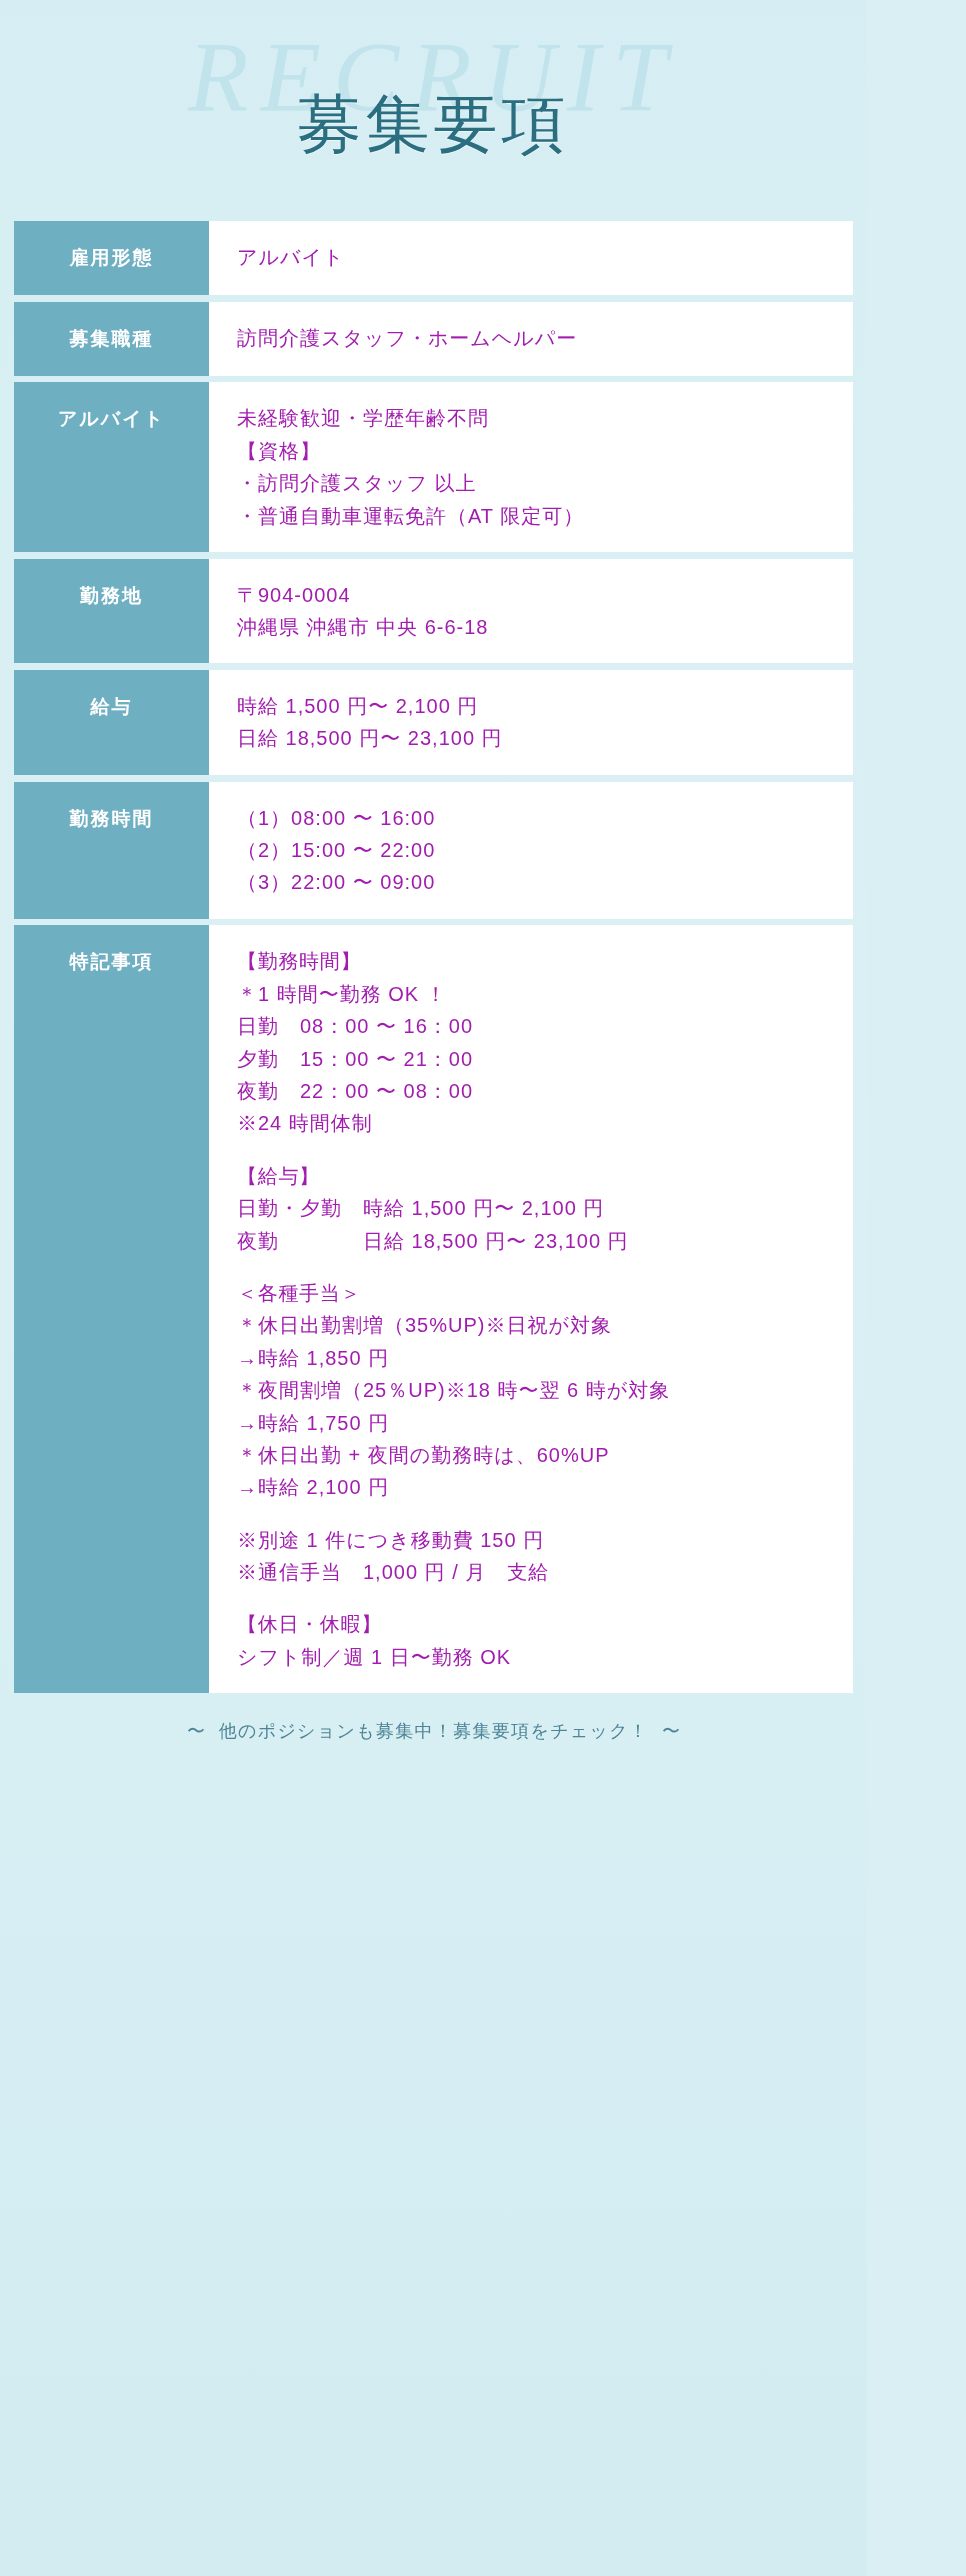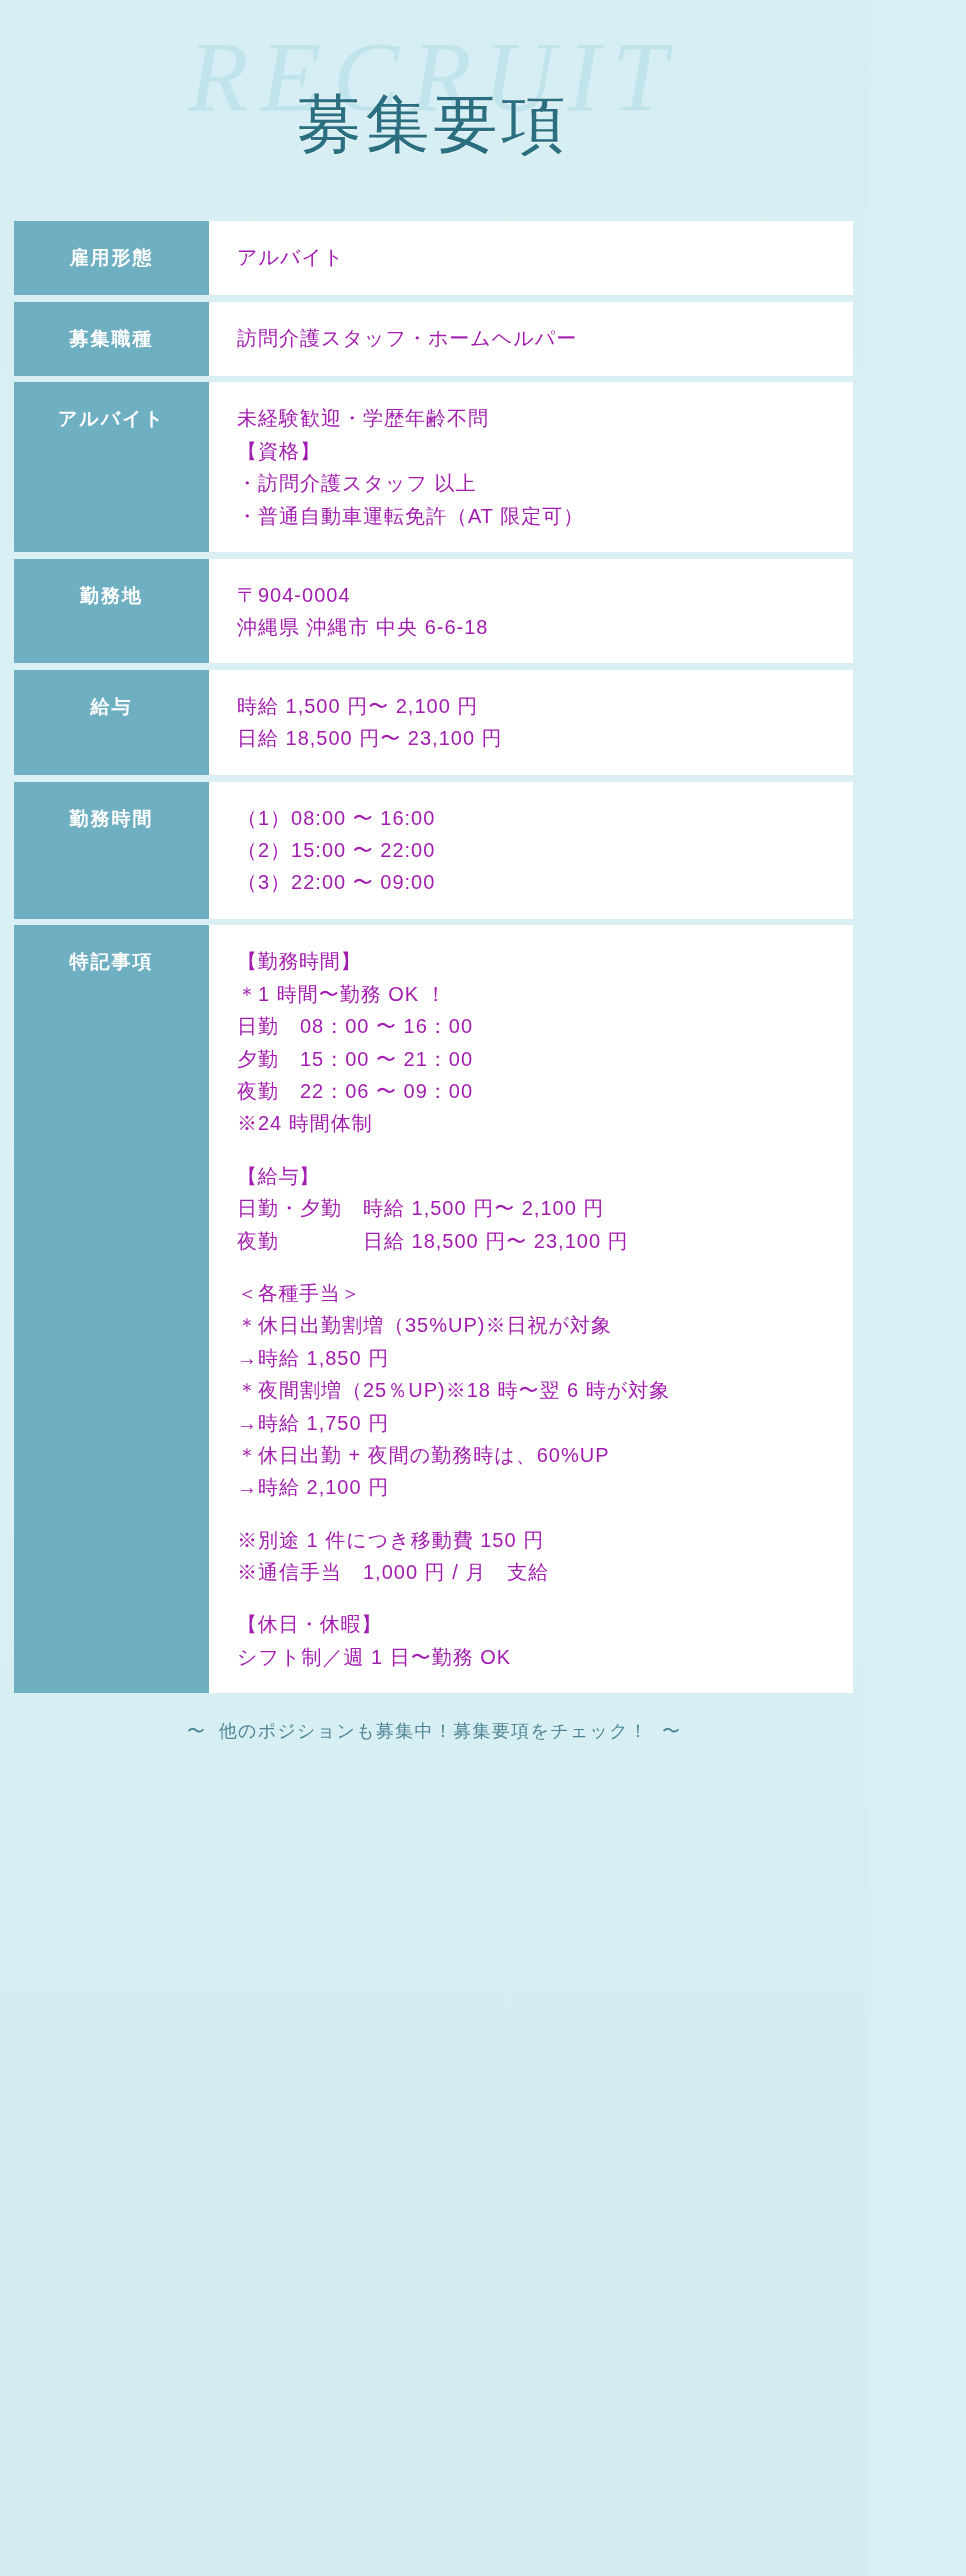--- a/index.html
+++ b/index.html
@@ -188,21 +188,21 @@
 
     <div class="row tall">
       <div class="th">
           <span>特記事項</span>
         </div>
       <div class="td">
         <div class="line grp-title">【勤務時間】</div>
         <div class="line">＊1 時間〜勤務 OK ！</div>
         <div class="line">日勤　08：00 〜 16：00</div>
         <div class="line">夕勤　15：00 〜 21：00</div>
-        <div class="line">夜勤　22：06 〜 09：00</div>
+        <div class="line">夜勤　22：00 〜 08：00</div>
         <div class="line">※24 時間体制</div>
         <div class="blank"></div>
         <div class="line grp-title">【給与】</div>
         <div class="line">日勤・夕勤　時給 1,500 円〜 2,100 円</div>
         <div class="line">夜勤　　　　日給 18,500 円〜 23,100 円</div>
         <div class="blank"></div>
         <div class="line grp-title">＜各種手当＞</div>
         <div class="line">＊休日出勤割増（35%UP)※日祝が対象</div>
         <div class="line">→時給 1,850 円</div>
         <div class="line">＊夜間割増（25％UP)※18 時〜翌 6 時が対象</div>

